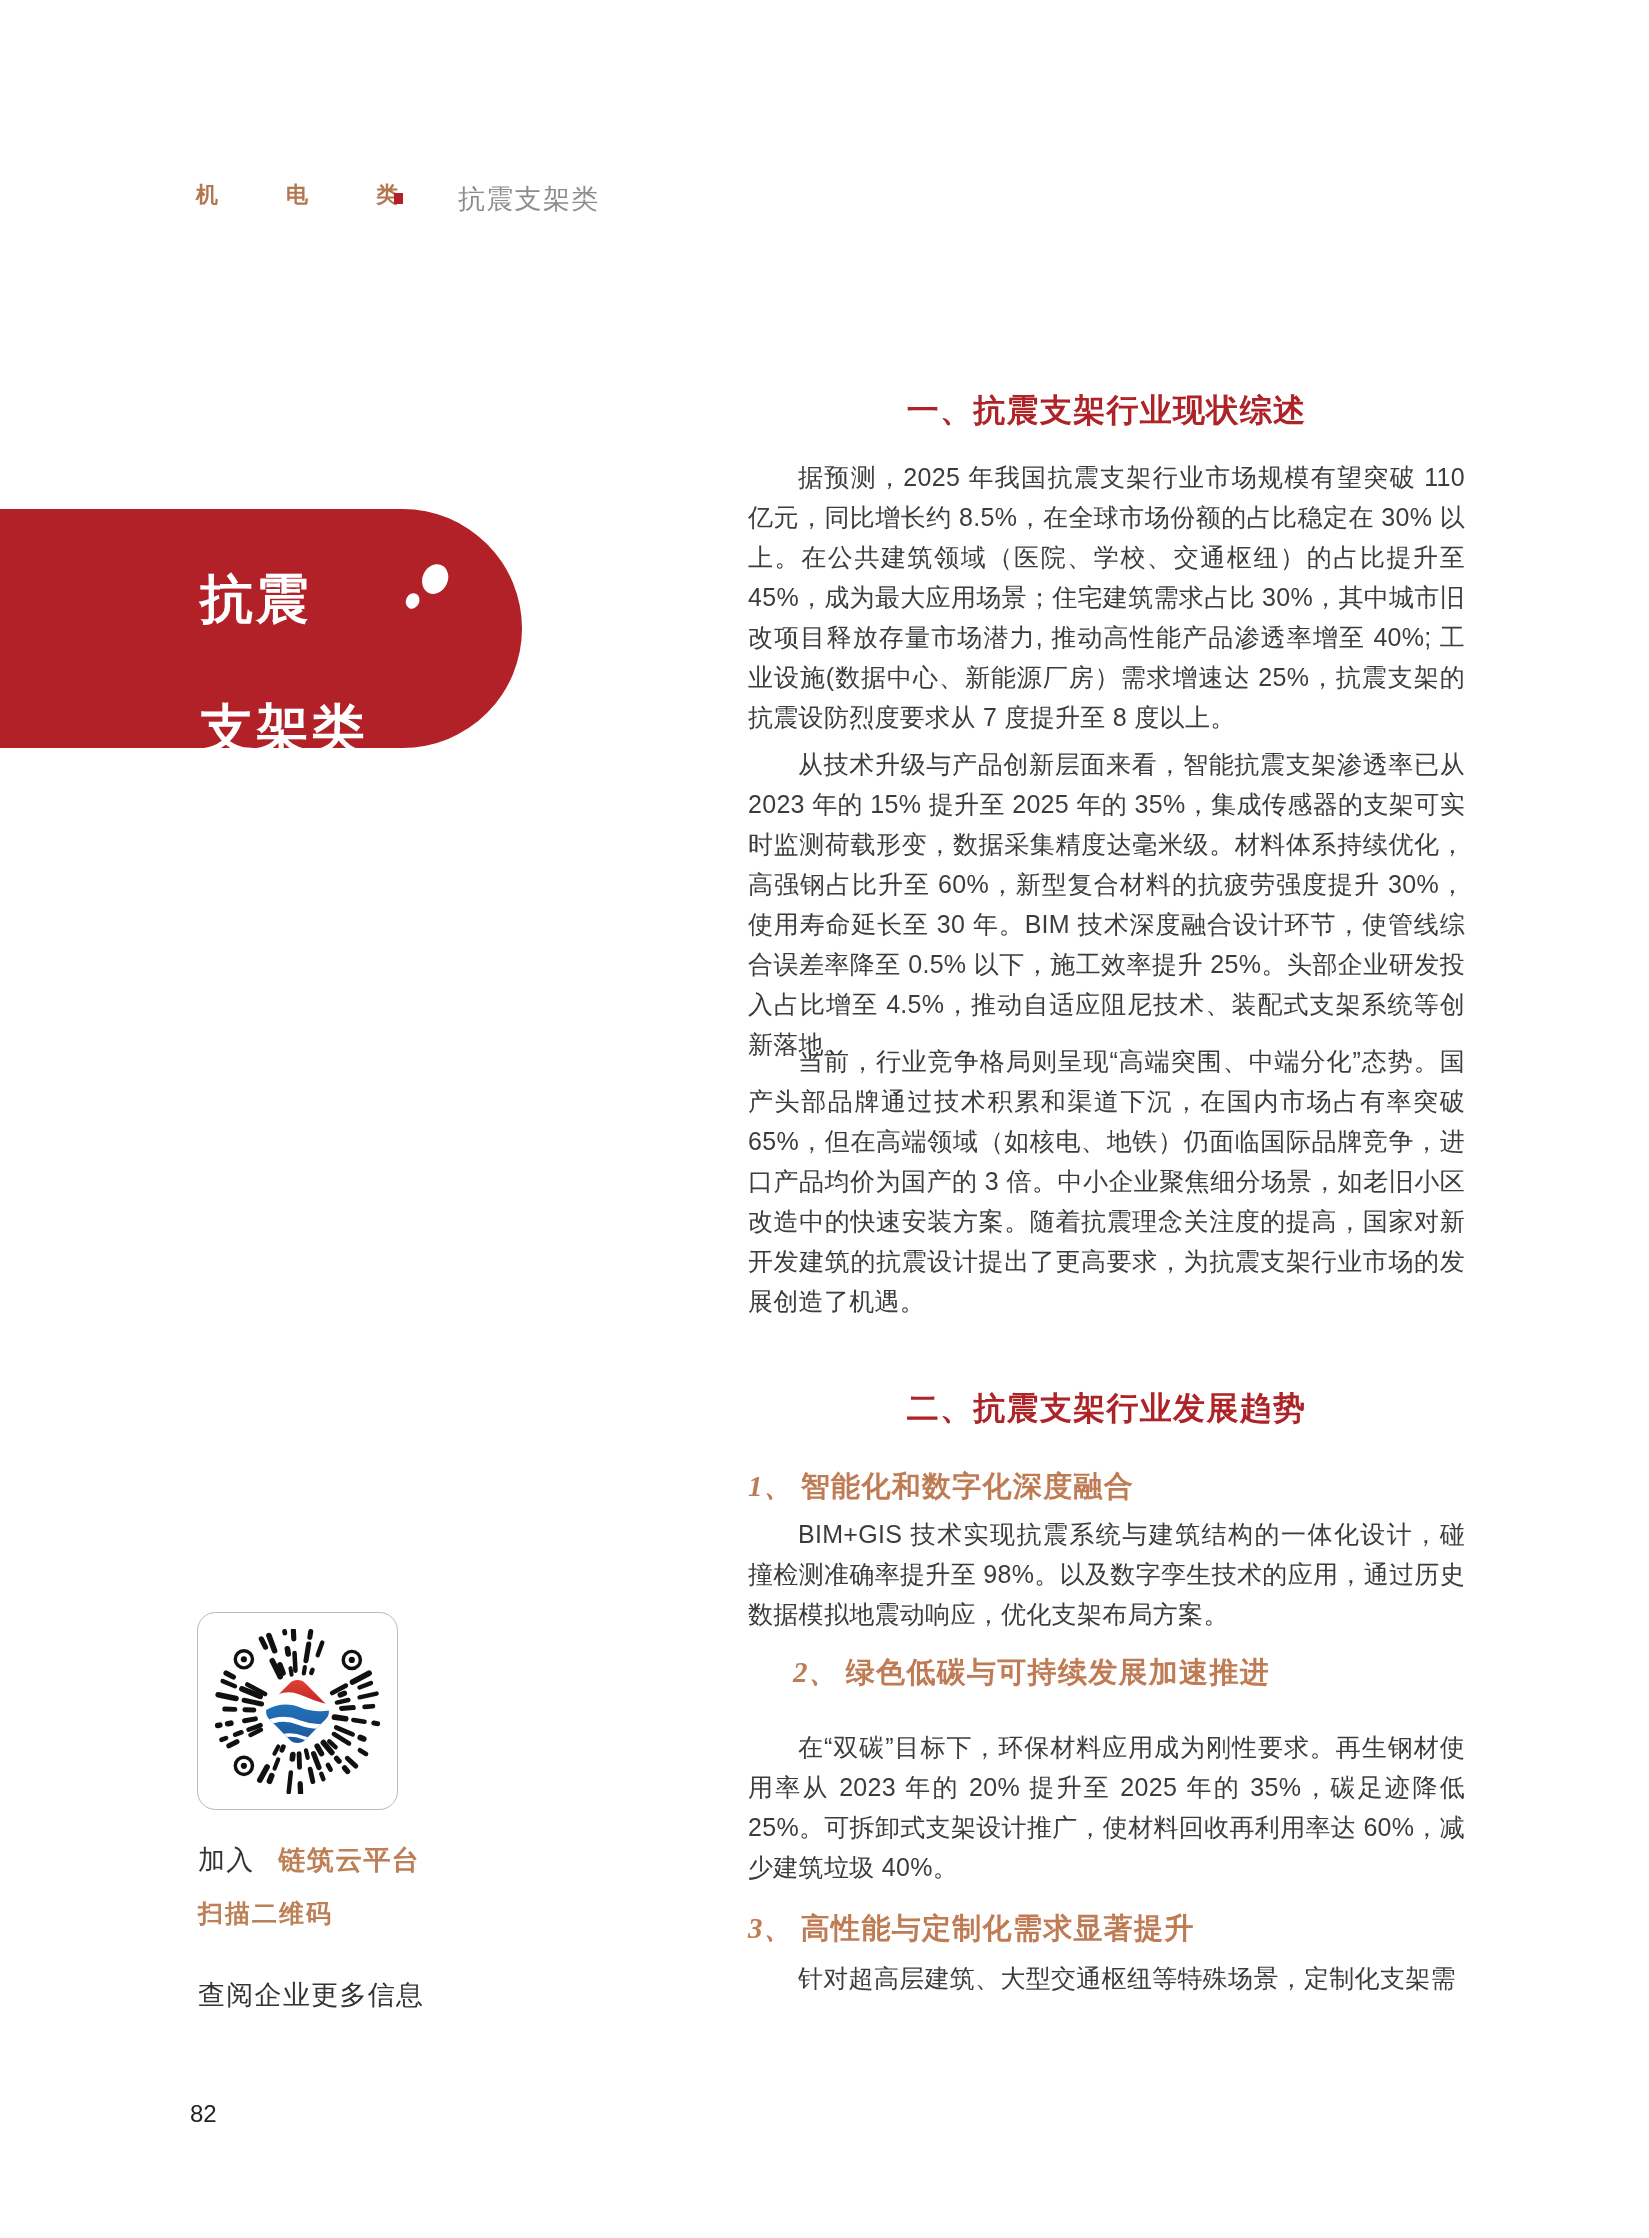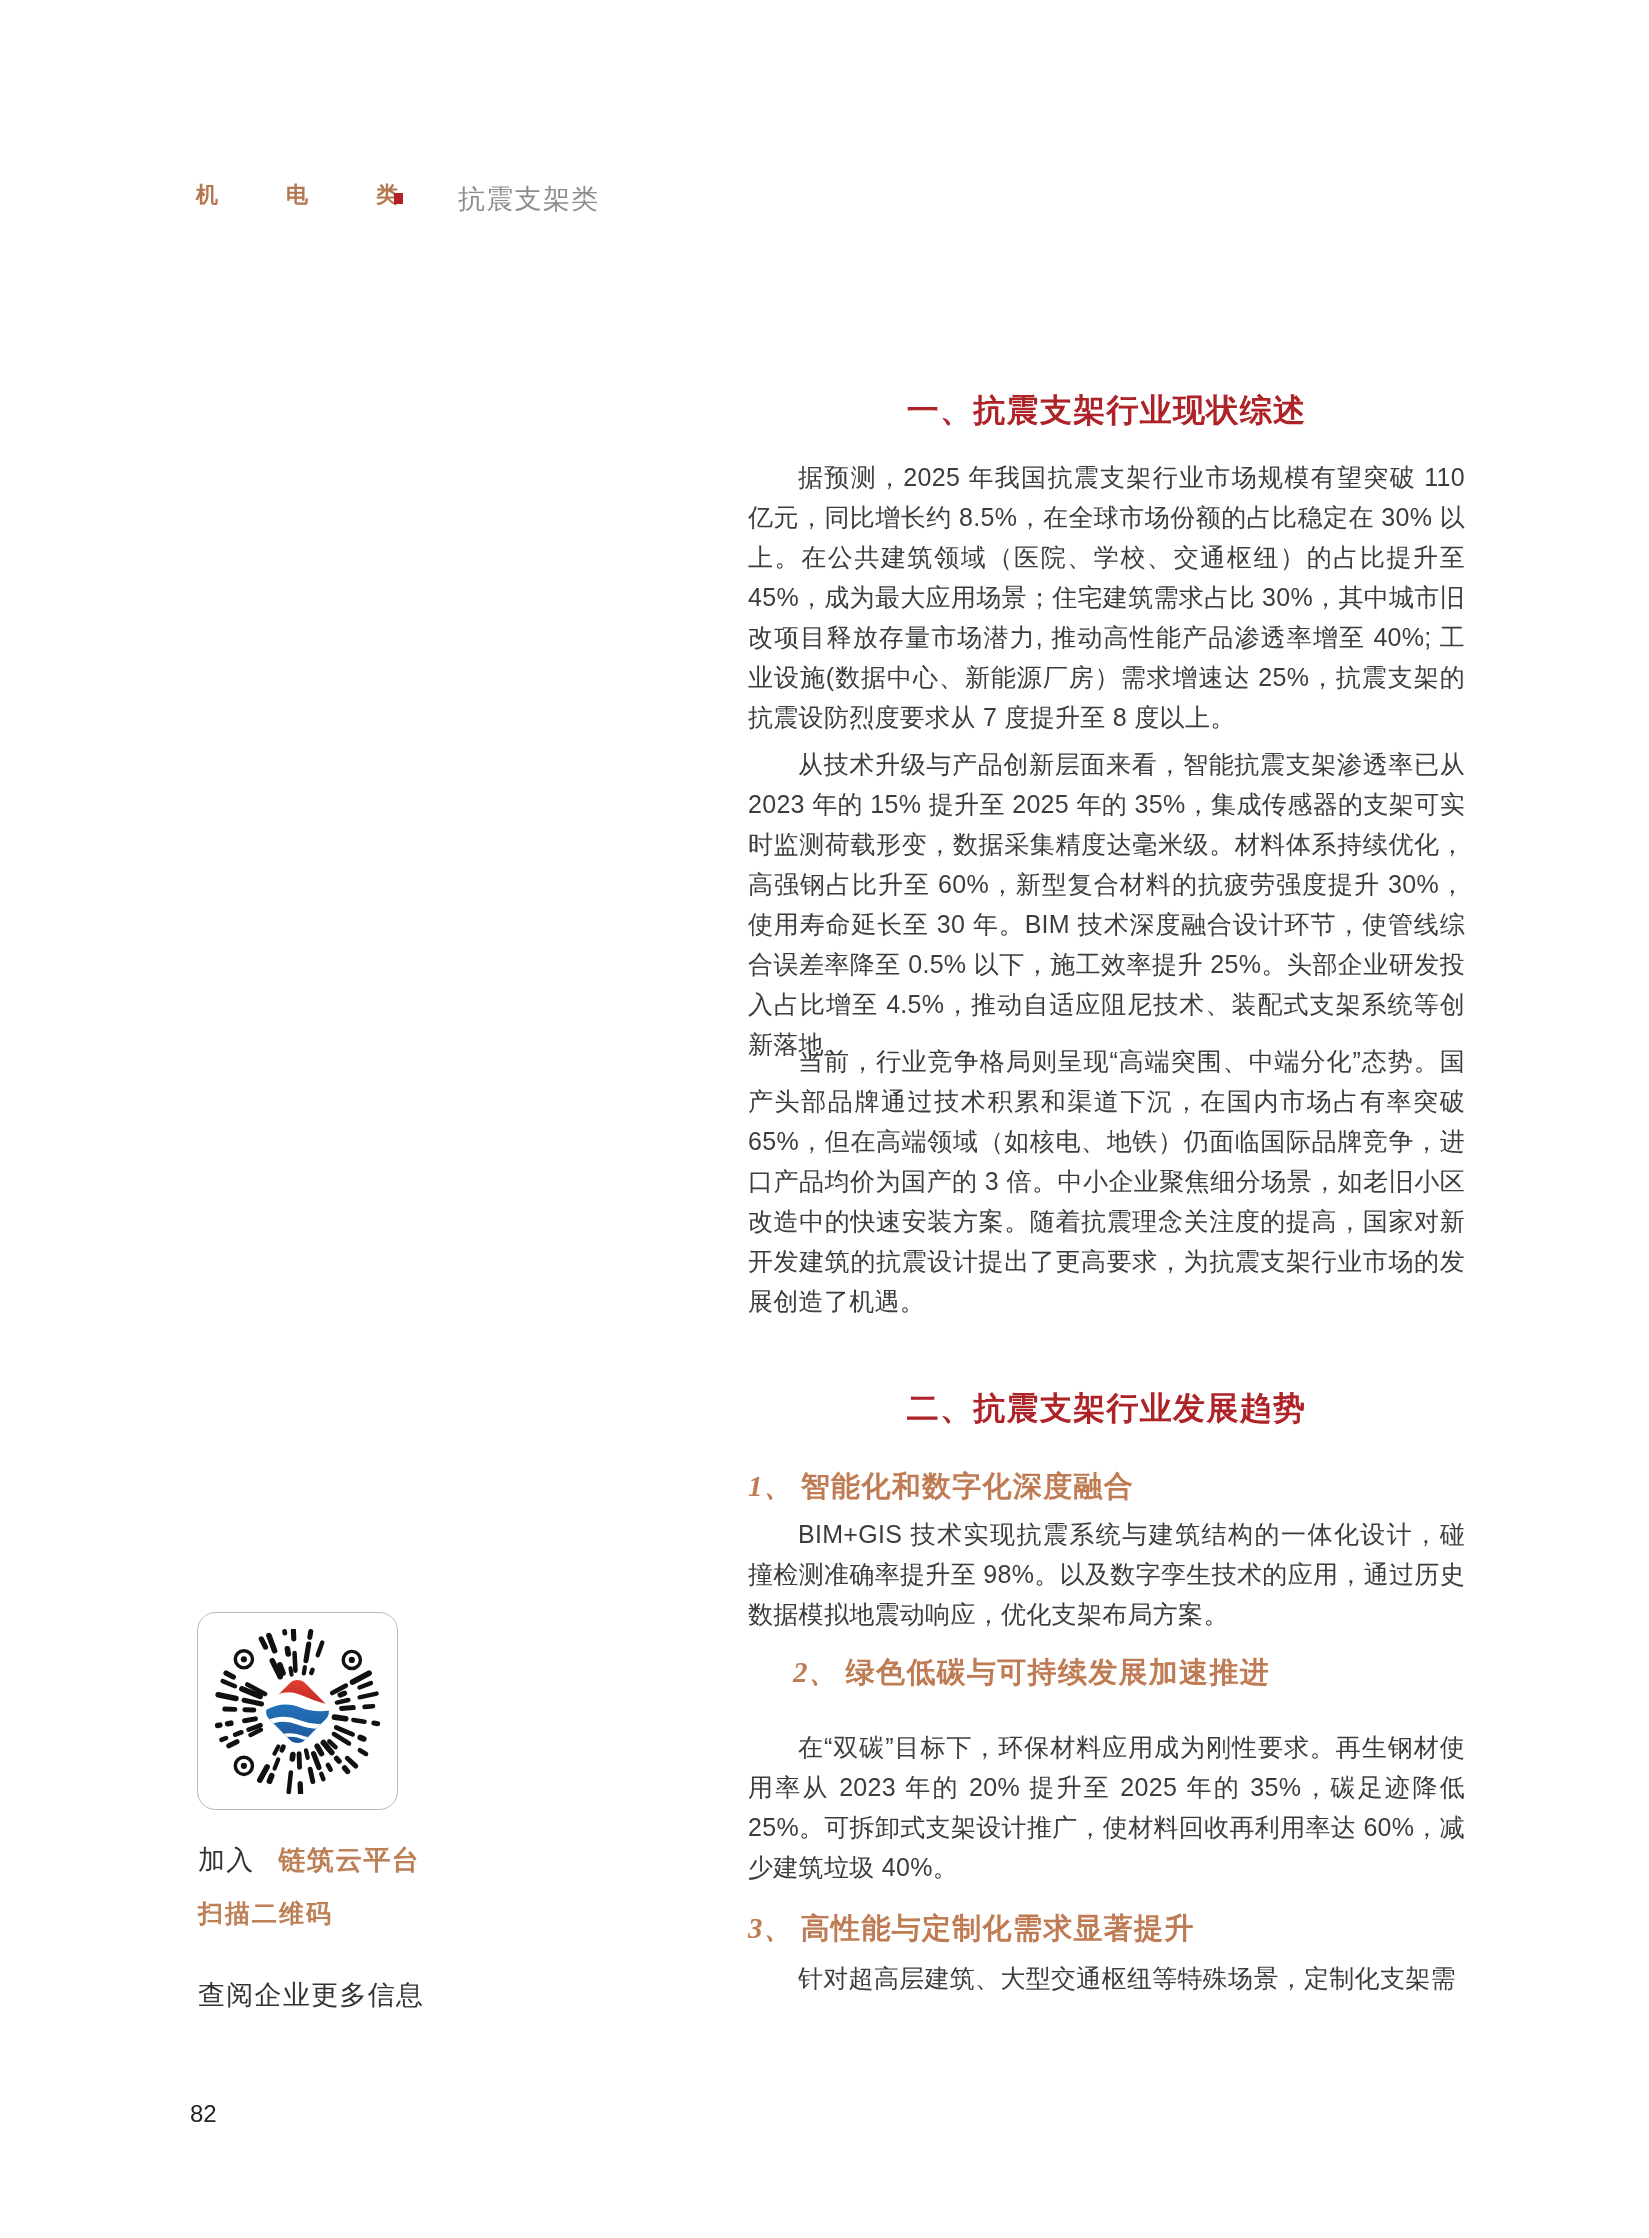--- a/index.html
+++ b/index.html
@@ -45,20 +45,28 @@
 </style>
 </head>
 <body>
 
 <div class="page">
 
   <div class="hdr-cat">机 电 类</div>
   <div class="hdr-bullet"></div>
   <div class="hdr-sec">抗震支架类</div>
 
+  <div class="banner">
+    <div class="banner-text"><span>抗震</span><br>
+      <span>支架类</span></div>
+    <svg class="banner-dots" width="73" height="60" viewBox="0 0 110 90">
+      <ellipse cx="59" cy="30" rx="19" ry="23" fill="#ffffff" transform="rotate(25 59 30)"></ellipse>
+      <ellipse cx="25" cy="63" rx="10" ry="12" fill="#ffffff" transform="rotate(25 25 63)"></ellipse>
+    </svg>
+  </div>
 
   <div class="col h-red" style="top:389px;position:absolute;">一、抗震支架行业现状综述</div>
   <div class="col para" style="top:457px;position:absolute;">据预测，2025 年我国抗震支架行业市场规模有望突破 110 亿元，同比增长约 8.5%，在全球市场份额的占比稳定在 30% 以上。在公共建筑领域（医院、学校、交通枢纽）的占比提升至 45%，成为最大应用场景；住宅建筑需求占比 30%，其中城市旧改项目释放存量市场潜力, 推动高性能产品渗透率增至 40%; 工业设施(数据中心、新能源厂房）需求增速达 25%，抗震支架的抗震设防烈度要求从 7 度提升至 8 度以上。</div>
   <div class="col para" style="top:744px;position:absolute;">从技术升级与产品创新层面来看，智能抗震支架渗透率已从 2023 年的 15% 提升至 2025 年的 35%，集成传感器的支架可实时监测荷载形变，数据采集精度达毫米级。材料体系持续优化，高强钢占比升至 60%，新型复合材料的抗疲劳强度提升 30%，使用寿命延长至 30 年。BIM 技术深度融合设计环节，使管线综合误差率降至 0.5% 以下，施工效率提升 25%。头部企业研发投入占比增至 4.5%，推动自适应阻尼技术、装配式支架系统等创新落地。</div>
   <div class="col para" style="top:1041px;position:absolute;">当前，行业竞争格局则呈现“高端突围、中端分化”态势。国产头部品牌通过技术积累和渠道下沉，在国内市场占有率突破 65%，但在高端领域（如核电、地铁）仍面临国际品牌竞争，进口产品均价为国产的 3 倍。中小企业聚焦细分场景，如老旧小区改造中的快速安装方案。随着抗震理念关注度的提高，国家对新开发建筑的抗震设计提出了更高要求，为抗震支架行业市场的发展创造了机遇。</div>
 
   <div class="col h-red" style="top:1387px;position:absolute;">二、抗震支架行业发展趋势</div>
 
   <div class="col subhead" style="top:1467px;position:absolute;">
     <span class="subnum">1、</span><span>智能化和数字化深度融合</span>

